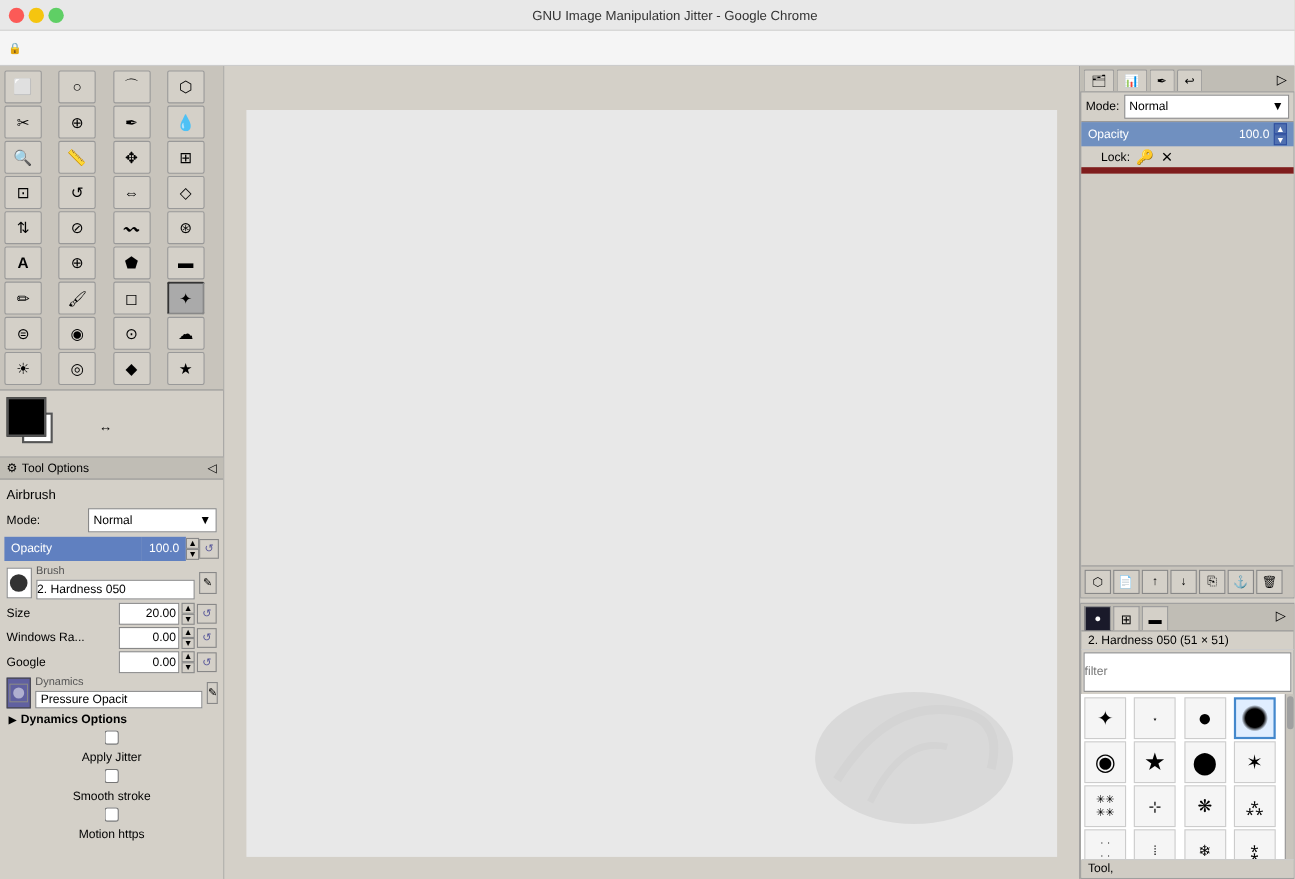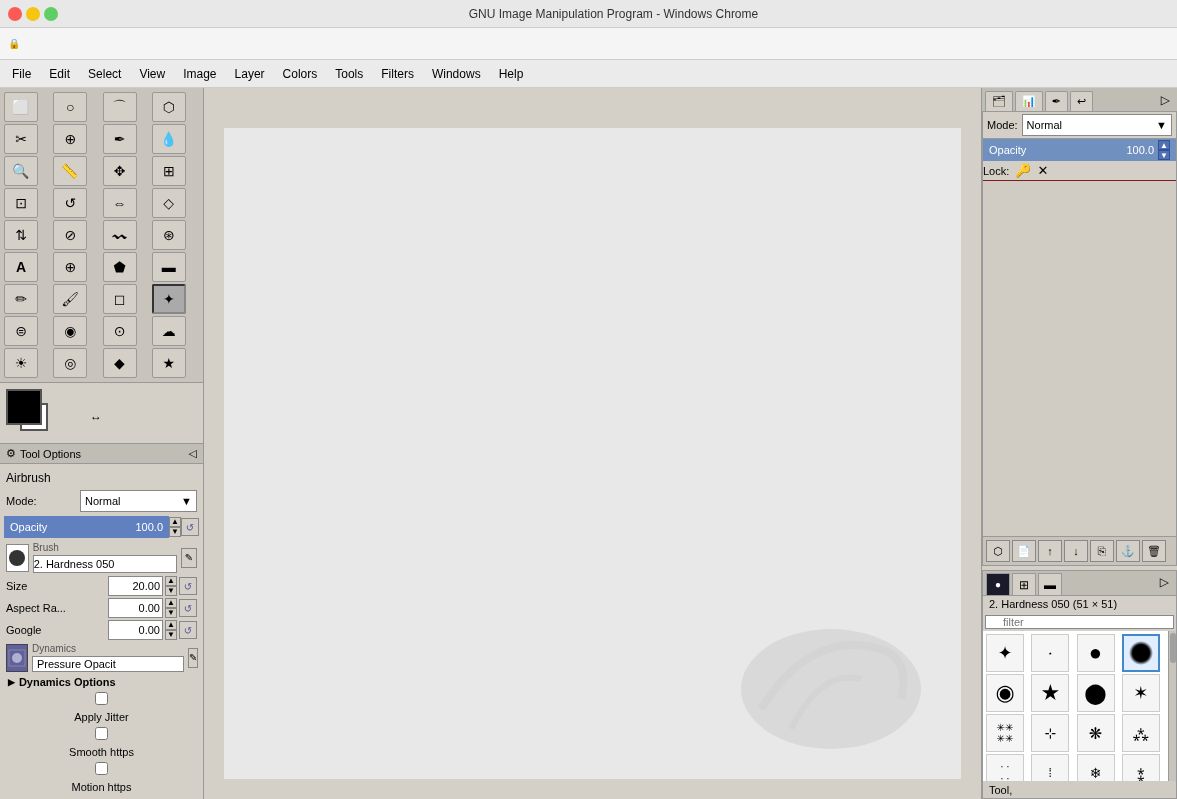--- a/index.html
+++ b/index.html
@@ -407,23 +407,23 @@
       color: white;
       padding: 1px 6px;
       height: 22px;
       font-size: 11px;
     }
     .opacity-label { flex: 1; }
 
     .lock-row {
       display: flex;
       align-items: center;
-      padding: 2px 0;
+      padding: 2px 18px;
       gap: 6px;
-      border-bottom: 1px solid #7f1d1d;
+      border-bottom: 6px solid #7f1d1d;
       font-size: 11px;
     }
     .lock-icon { font-size: 13px; cursor: pointer; }
 
     .layers-list {
       flex: 1;
       background: #d8d8d8;
       overflow-y: auto;
     }
 
@@ -479,25 +479,25 @@
       font-size: 11px;
       padding: 2px 6px;
       border-bottom: 1px solid #ccc;
     }
 
     .filter-row {
       padding: 2px;
     }
     .filter-input {
       width: 100%;
-      height: 14px;
+      height: 36px;
       background: white;
       border: 1px solid #888;
       font-size: 11px;
-      padding: 1px 17px;
+      padding: 1px 0;
     }
 
     .brush-grid {
       display: grid;
       grid-template-columns: repeat(4, 1fr);
       gap: 2px;
       padding: 3px;
       background: white;
       height: 150px;
       overflow-y: auto;
@@ -537,42 +537,29 @@
   </style>
 </head>
 <body>
 
 <div class="browser-titlebar">
   <div class="browser-controls">
     <button class="browser-btn btn-close"></button>
     <button class="browser-btn btn-min"></button>
     <button class="browser-btn btn-max"></button>
   </div>
-  <div class="browser-titlebar-title">GNU Image Manipulation Program - Windows Chrome</div>
+  <div class="browser-titlebar-title">GNU Image Manipulation Jitter - Google Chrome</div>
 </div>
 
 <div class="browser-addressbar">
   <span class="address-icon">🔒</span>
 </div>
 
 <div class="app-container">
 
-  <div class="menubar">
-    <span class="menu-item">File</span>
-    <span class="menu-item">Edit</span>
-    <span class="menu-item">Select</span>
-    <span class="menu-item">View</span>
-    <span class="menu-item">Image</span>
-    <span class="menu-item">Layer</span>
-    <span class="menu-item">Colors</span>
-    <span class="menu-item">Tools</span>
-    <span class="menu-item">Filters</span>
-    <span class="menu-item">Windows</span>
-    <span class="menu-item">Help</span>
-  </div>
 
   <div class="main-layout">
 
     <div class="left-toolbar">
       <div class="toolbar-icons">
 
         <div class="tool-btn" title="Rectangle Select">⬜</div>
         <div class="tool-btn" title="Ellipse Select">○</div>
         <div class="tool-btn" title="Free Select">⌒</div>
         <div class="tool-btn" title="Fuzzy Select">⬡</div>
@@ -674,21 +661,21 @@
             <span class="numeric-label">Size</span>
             <input type="text" class="numeric-input" value="20.00" style="width: 55px; height: 20px; font-size: 11px; text-align: right; border: 1px solid rgb(136, 136, 136); background: white; padding: 1px 2px;">
             <div class="numeric-spinner">
               <div class="spin-btn">▲</div>
               <div class="spin-btn">▼</div>
             </div>
             <span class="reset-btn" style="color:#559;">↺</span>
           </div>
 
           <div class="numeric-row">
-            <span class="numeric-label">Aspect Ra...</span>
+            <span class="numeric-label">Windows Ra...</span>
             <input type="text" class="numeric-input" value="0.00" style="width: 55px; height: 20px; font-size: 11px; text-align: right; border: 1px solid rgb(136, 136, 136); background: white; padding: 1px 2px;">
             <div class="numeric-spinner">
               <div class="spin-btn">▲</div>
               <div class="spin-btn">▼</div>
             </div>
             <span class="reset-btn" style="color:#559;">↺</span>
           </div>
 
           <div class="numeric-row">
             <span class="numeric-label">Google</span>
@@ -719,21 +706,21 @@
             <span>Dynamics Options</span>
           </div>
 
           <div class="checkbox-row">
             <input type="checkbox" class="checkbox-input" style="">
             <span>Apply Jitter</span>
           </div>
 
           <div class="checkbox-row">
             <input type="checkbox" class="checkbox-input" style="">
-            <span>Smooth https</span>
+            <span>Smooth stroke</span>
           </div>
 
           <div class="checkbox-row">
             <input type="checkbox" class="checkbox-input" style="">
             <span>Motion https</span>
           </div>
         </div>
       </div>
     </div>
 

